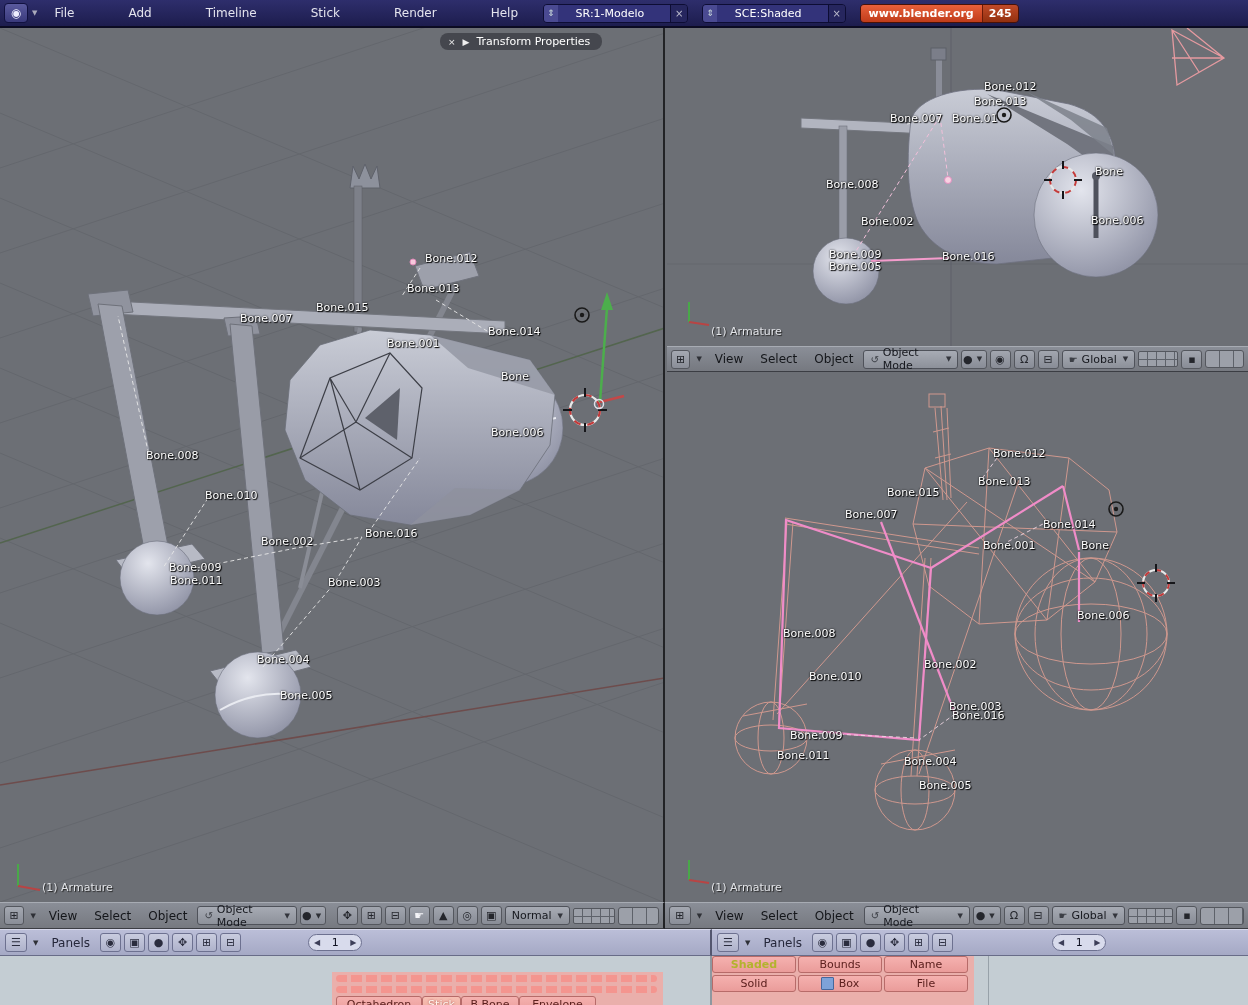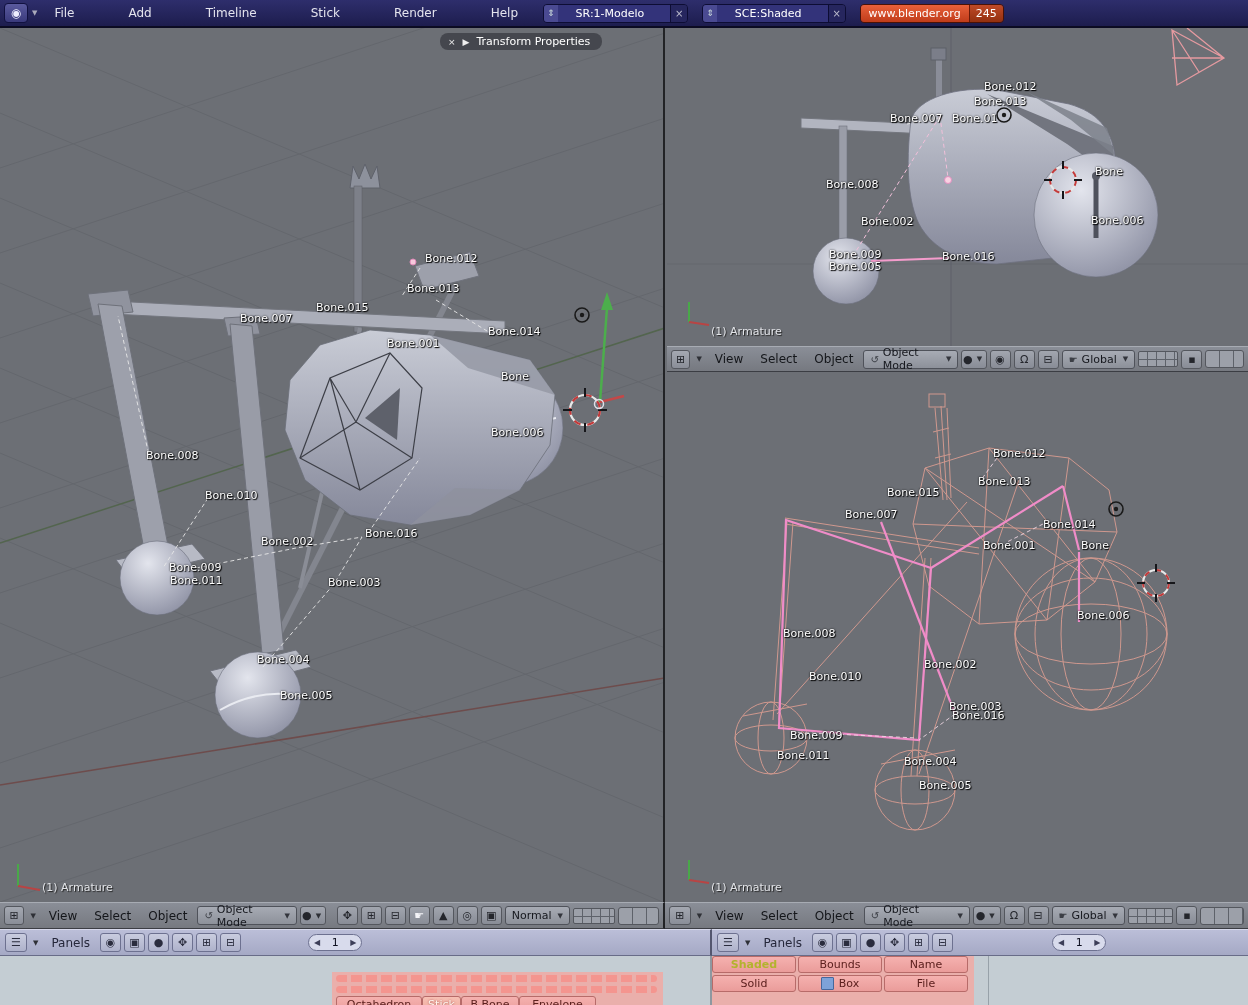--- a/index.html
+++ b/index.html
@@ -19,21 +19,21 @@
   .menu-item { font-size:12px; color:#e4e4ee; padding:0 11px; cursor:default; }
   .selector { display:flex; align-items:stretch; height:19px; margin-left:14px;
     border:1px solid #0d0d34; border-radius:4px; overflow:hidden; }
   .sel-browse { background:#4a4a92; color:#cdd; font-size:9px; display:flex;
     align-items:center; padding:0 3px; }
   .sel-text { background:#33337a; color:#fff; font-size:11px; display:flex;
     align-items:center; padding:0 26px 0 18px; }
   .sel-close { background:#26265e; color:#bbc; width:17px; font-size:10px;
     display:flex; align-items:center; justify-content:center; border-left:1px solid #0d0d34; }
   .web-btn { display:flex; height:19px; margin-left:14px; border:1px solid #4a1206;
-    border-radius:4px; overflow:hidden; font-size:11px; color:#fff; }
+    border-radius:4px; overflow:hidden; font-size:11px; color:#fff;font-weight:bold; }
   .web-main { background:linear-gradient(#e8603a,#c03c1a); display:flex; align-items:center; padding:0 8px; }
   .web-ver { background:linear-gradient(#c04a28,#93300f); display:flex; align-items:center; padding:8px 6px; border-left:1px solid #6a1a08;}
   #topbar-stats { margin-left:auto; font-size:12px; color:#f2f2f6; white-space:nowrap; }
 
   
   .viewport { position:absolute; background:#6c6f75; overflow:hidden; }
   #vp-left  { left:0;   top:28px;  width:665px; height:874px; border-right:2px solid #222326; }
   #vp-tr    { left:667px; top:28px;  width:581px; height:318px; }
   #vp-br    { left:667px; top:372px; width:581px; height:530px; }
   .viewport svg { position:absolute; left:0; top:0; }

